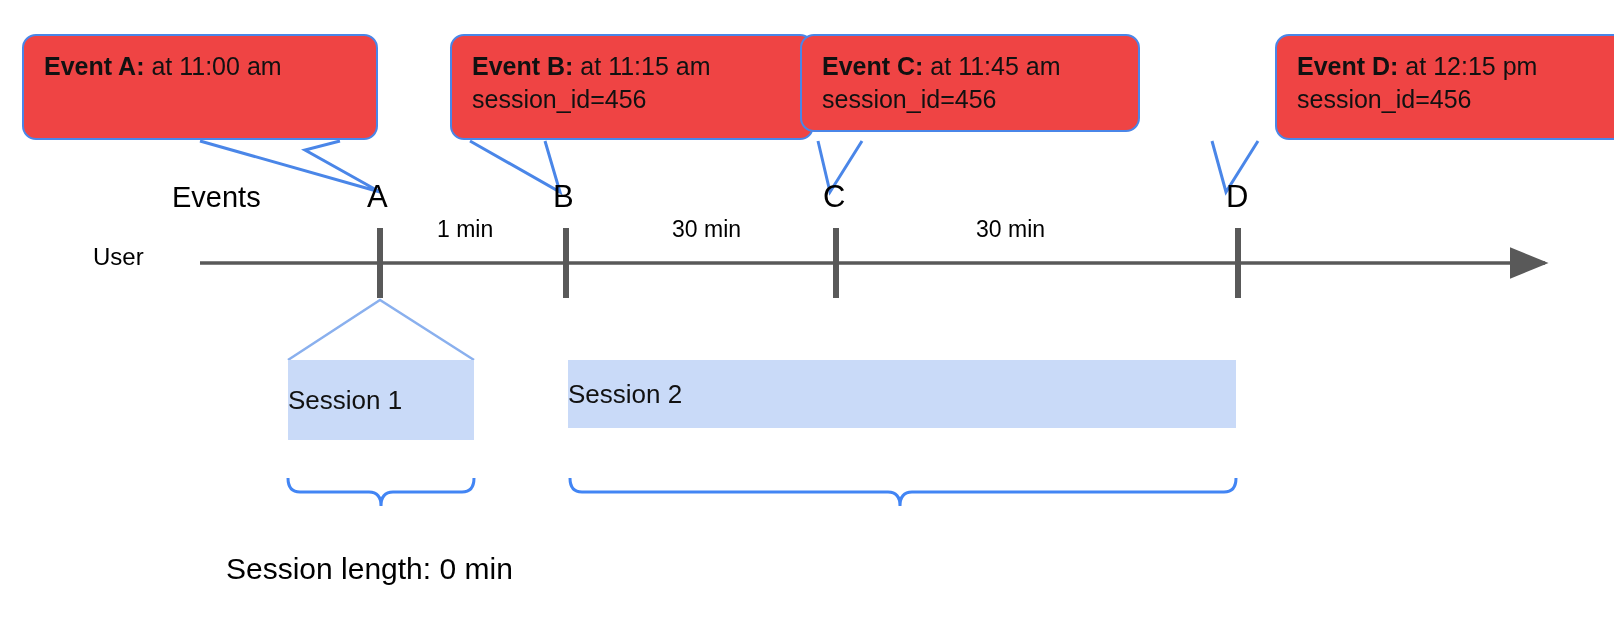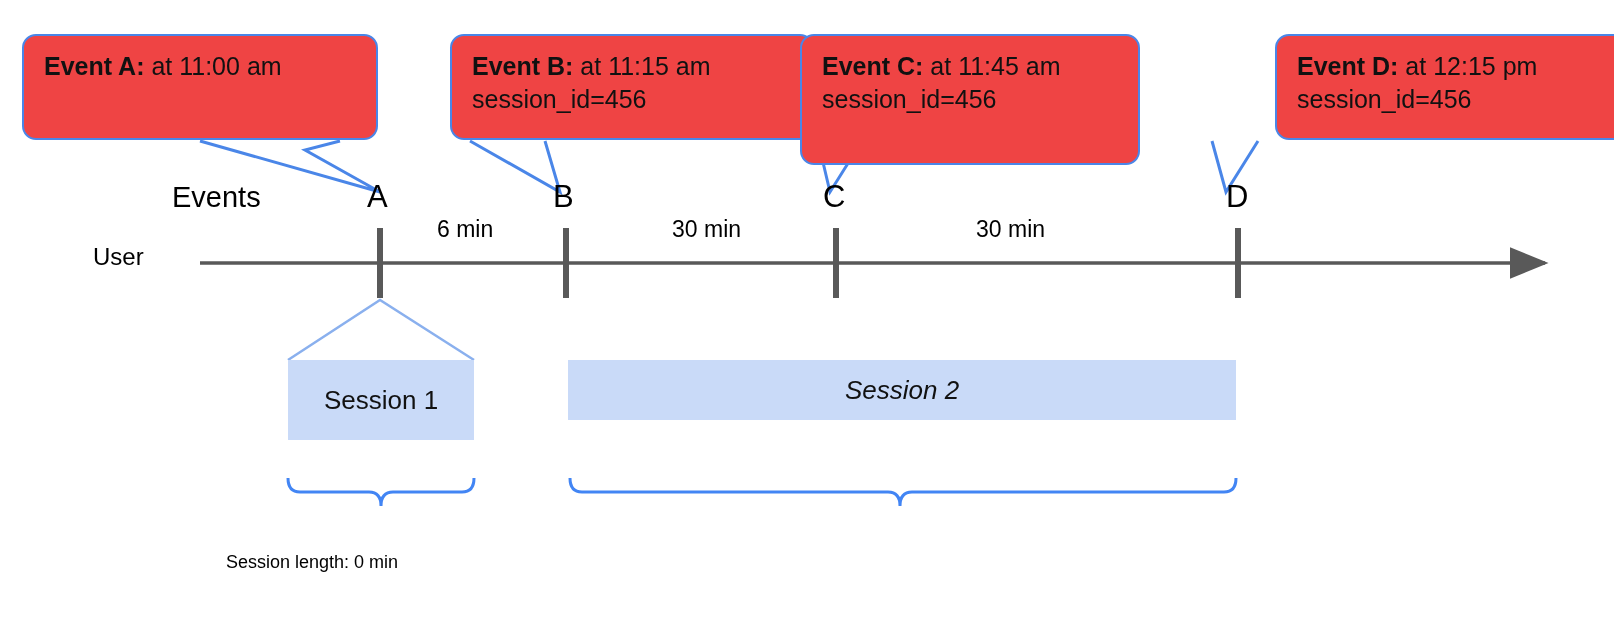--- a/index.html
+++ b/index.html
@@ -39,21 +39,21 @@
     font-size: 25px;
     color: #111111;
     white-space: nowrap;
     z-index: 3;
   }
   .callout .lead { font-weight: bold; }
   .callout .line2 { display: block; }
 
   #callout-a { left: 22px;   top: 34px;  width: 356px; height: 106px; }
   #callout-b { left: 414px;  top: 34px;  width: 364px; height: 106px; margin-left: 36px; }
-  #callout-c { left: 800px;  top: 34px;  width: 340px; height: 131px; }
+  #callout-c { left: 800px;  top: 34px;  width: 340px; height: 98px; }
   #callout-d { left: 1239px; top: 34px;  width: 407px; height: 106px; margin-left: 36px; }
 
   
   .lbl {
     position: absolute;
     white-space: nowrap;
     z-index: 2;
     text-align: right;
   }
   .lbl-events { font-size: 29px; left: 172px; top: 181px; }
@@ -69,30 +69,30 @@
   #gap-ab { left: 437px; top: 216px; }
   #gap-bc { left: 672px; top: 216px; }
   #gap-cd { left: 976px; top: 216px; }
 
   
   .session-bar {
     position: absolute;
     background: #c9daf8;
     display: flex;
     align-items: center;
-    justify-content: center;
+    justify-content: flex-start;
     font-size: 26px;
     color: #111111;
     z-index: 2;
   }
   #session-1 { left: 288px; top: 360px; width: 186px; height: 80px; }
-  #session-2 { left: 568px; top: 360px; width: 668px; height: 60px; font-style: italic; }
+  #session-2 { left: 568px; top: 360px; width: 668px; height: 68px; }
 
   
-  .len-label { font-size: 18px; }
+  .len-label { font-size: 30px; }
   #len-1 { left: 226px; top: 552px; }
   #len-2 { left: 741px; top: 552px; }
 </style>
 </head>
 <body>
 
 <div id="stage">
 
   <svg class="layer" viewBox="0 0 1614 642">
 
@@ -152,21 +152,21 @@
   </div>
 
   <div class="lbl lbl-events">Events</div>
   <div class="lbl lbl-user">User</div>
 
   <div class="lbl tick-letter" id="letter-a">A</div>
   <div class="lbl tick-letter" id="letter-b">B</div>
   <div class="lbl tick-letter" id="letter-c">C</div>
   <div class="lbl tick-letter" id="letter-d">D</div>
 
-  <div class="lbl gap-label" id="gap-ab">6 min</div>
+  <div class="lbl gap-label" id="gap-ab">1 min</div>
   <div class="lbl gap-label" id="gap-bc">30 min</div>
   <div class="lbl gap-label" id="gap-cd">30 min</div>
 
   <div class="session-bar" id="session-1">
     <span>Session 1</span>
   </div>
   <div class="session-bar" id="session-2">
     <span>Session 2</span>
   </div>
 

